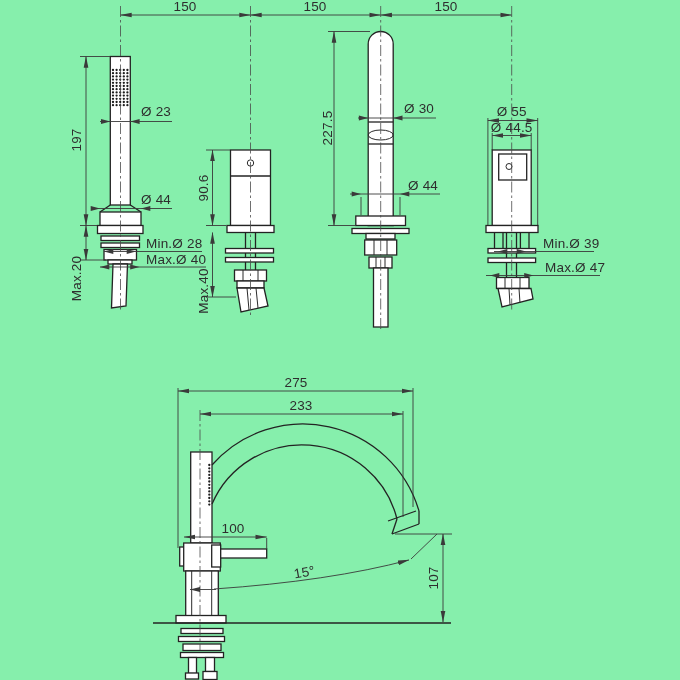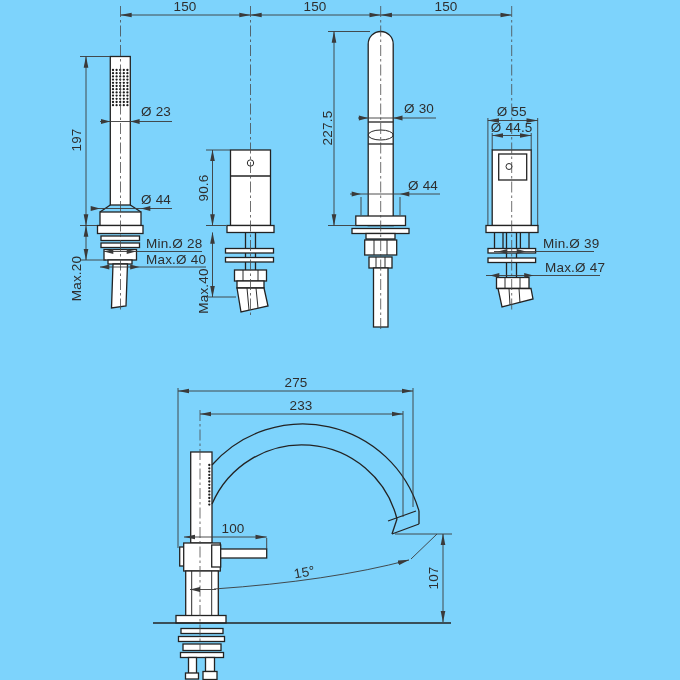--- a/index.html
+++ b/index.html
@@ -1,16 +1,16 @@
 <!DOCTYPE html>
 <html><head>
 <meta charset="utf-8">
 <style>
   html,body{margin:0;padding:0;background:#ffffff;}
-  .sheet{position:relative;width:680px;height:680px;background:#7dd3fc;overflow:hidden;
+  .sheet{position:relative;width:680px;height:680px;background:#86efac;overflow:hidden;
          font-family:"Liberation Sans","DejaVu Sans",sans-serif;}
   svg{position:absolute;left:0;top:0;}
   .ol{stroke:#232323;stroke-width:1.3;fill:none;stroke-linejoin:miter;}
   .olw{stroke:#232323;stroke-width:1.3;fill:#ffffff;stroke-linejoin:miter;}
   .thin{stroke:#2b2b2b;stroke-width:1;fill:none;}
   .dim{stroke:#3a3a3a;stroke-width:0.9;fill:none;}
   .cl{stroke:#4a4a4a;stroke-width:0.8;fill:none;stroke-dasharray:11 3 2.5 3;}
   .dot{fill:#1d1d1d;}
   .arr{fill:#3a3a3a;}
   .lbl{font-size:13.5px;fill:#2e2e2e;letter-spacing:0.2px;}

